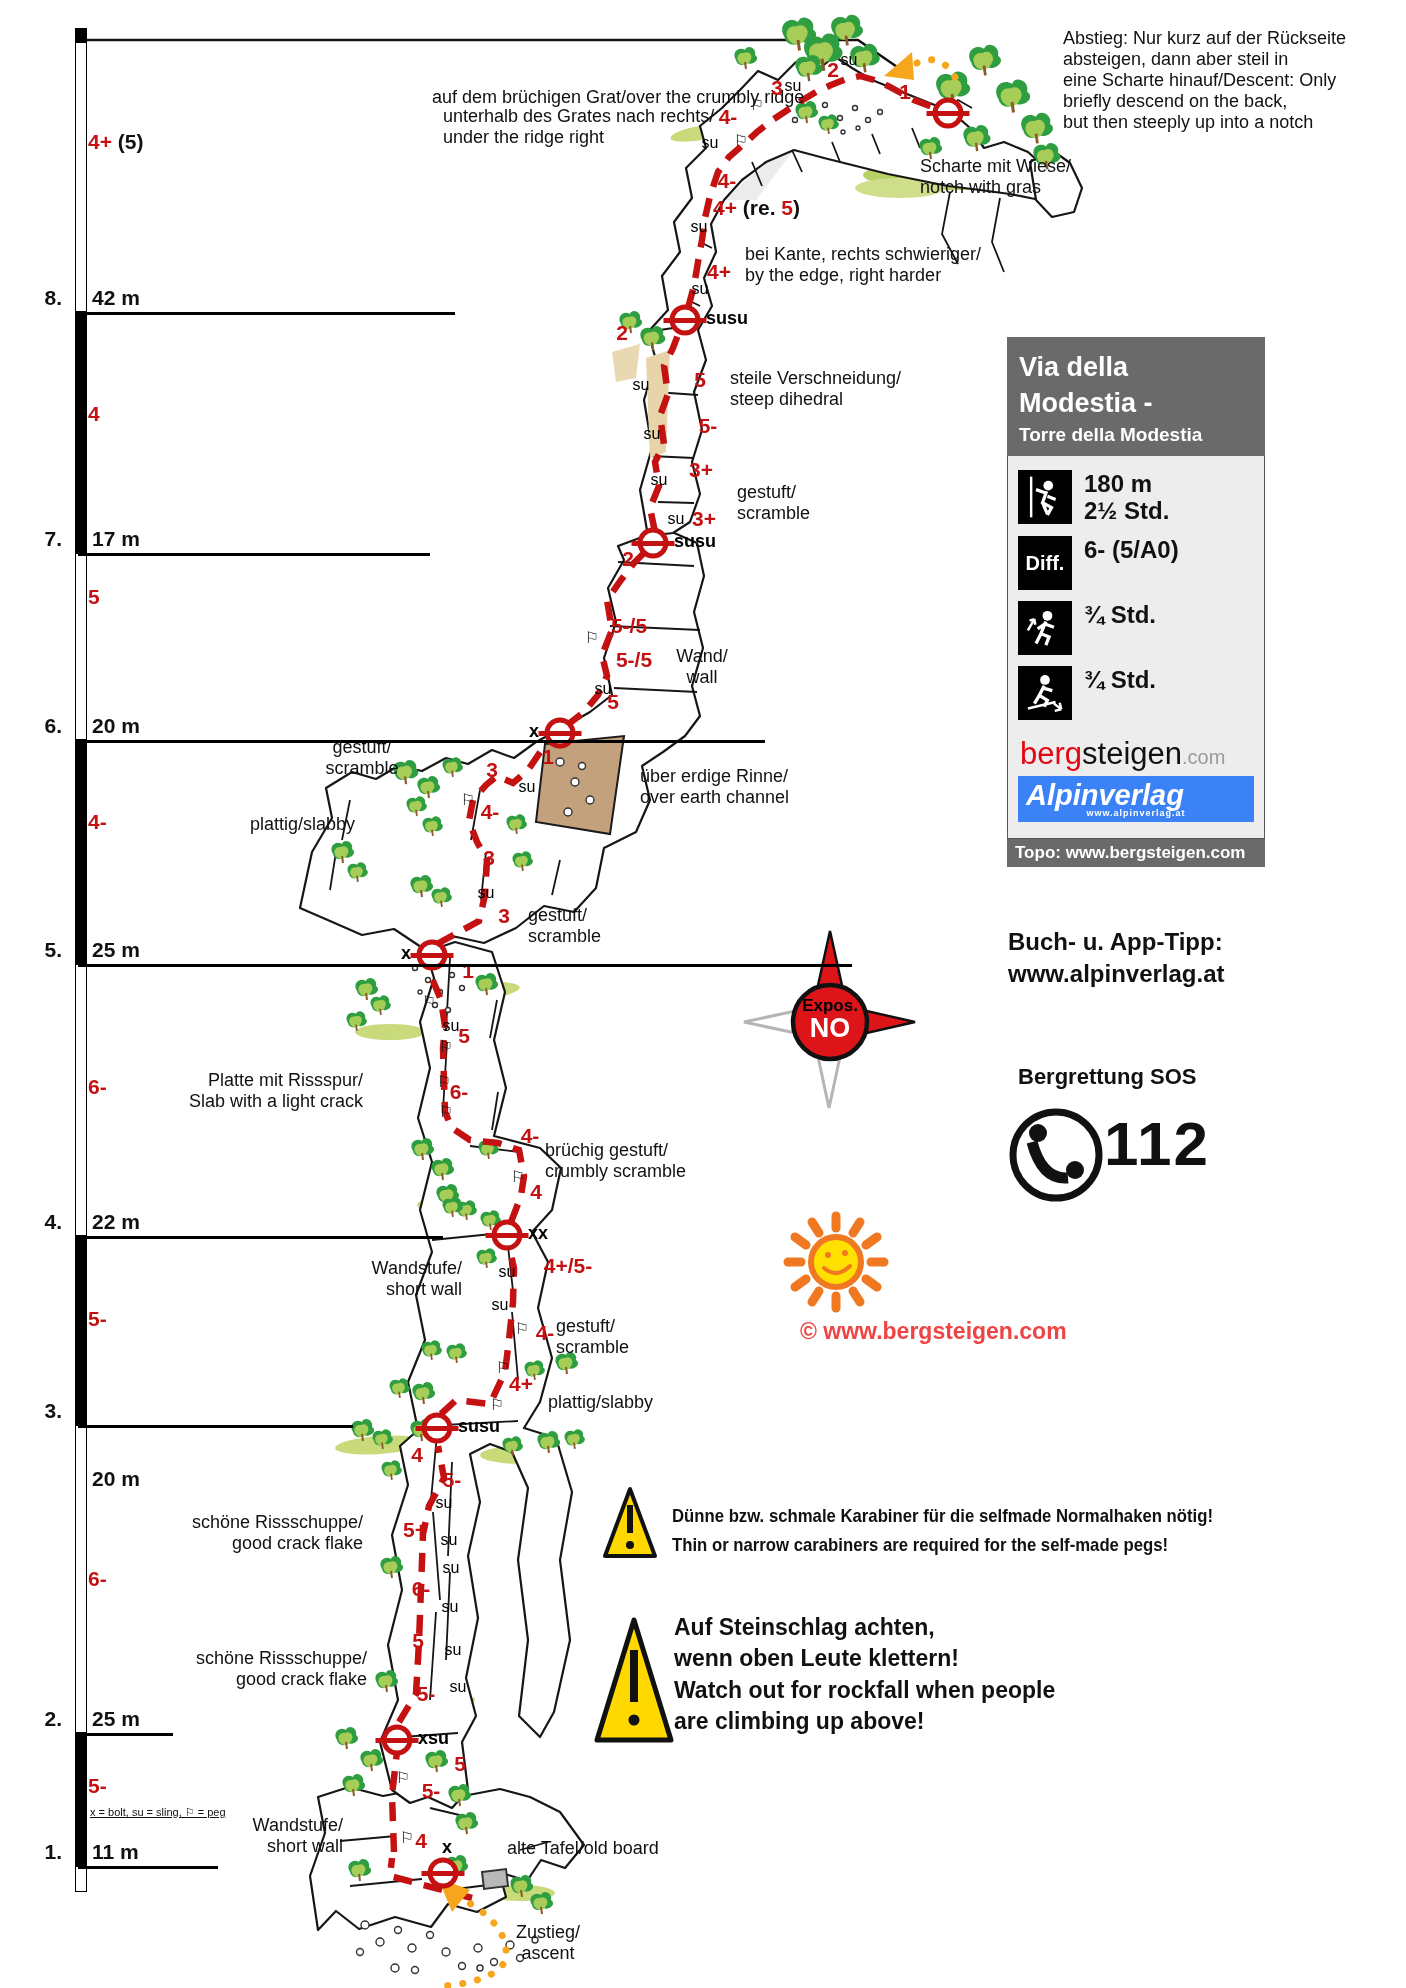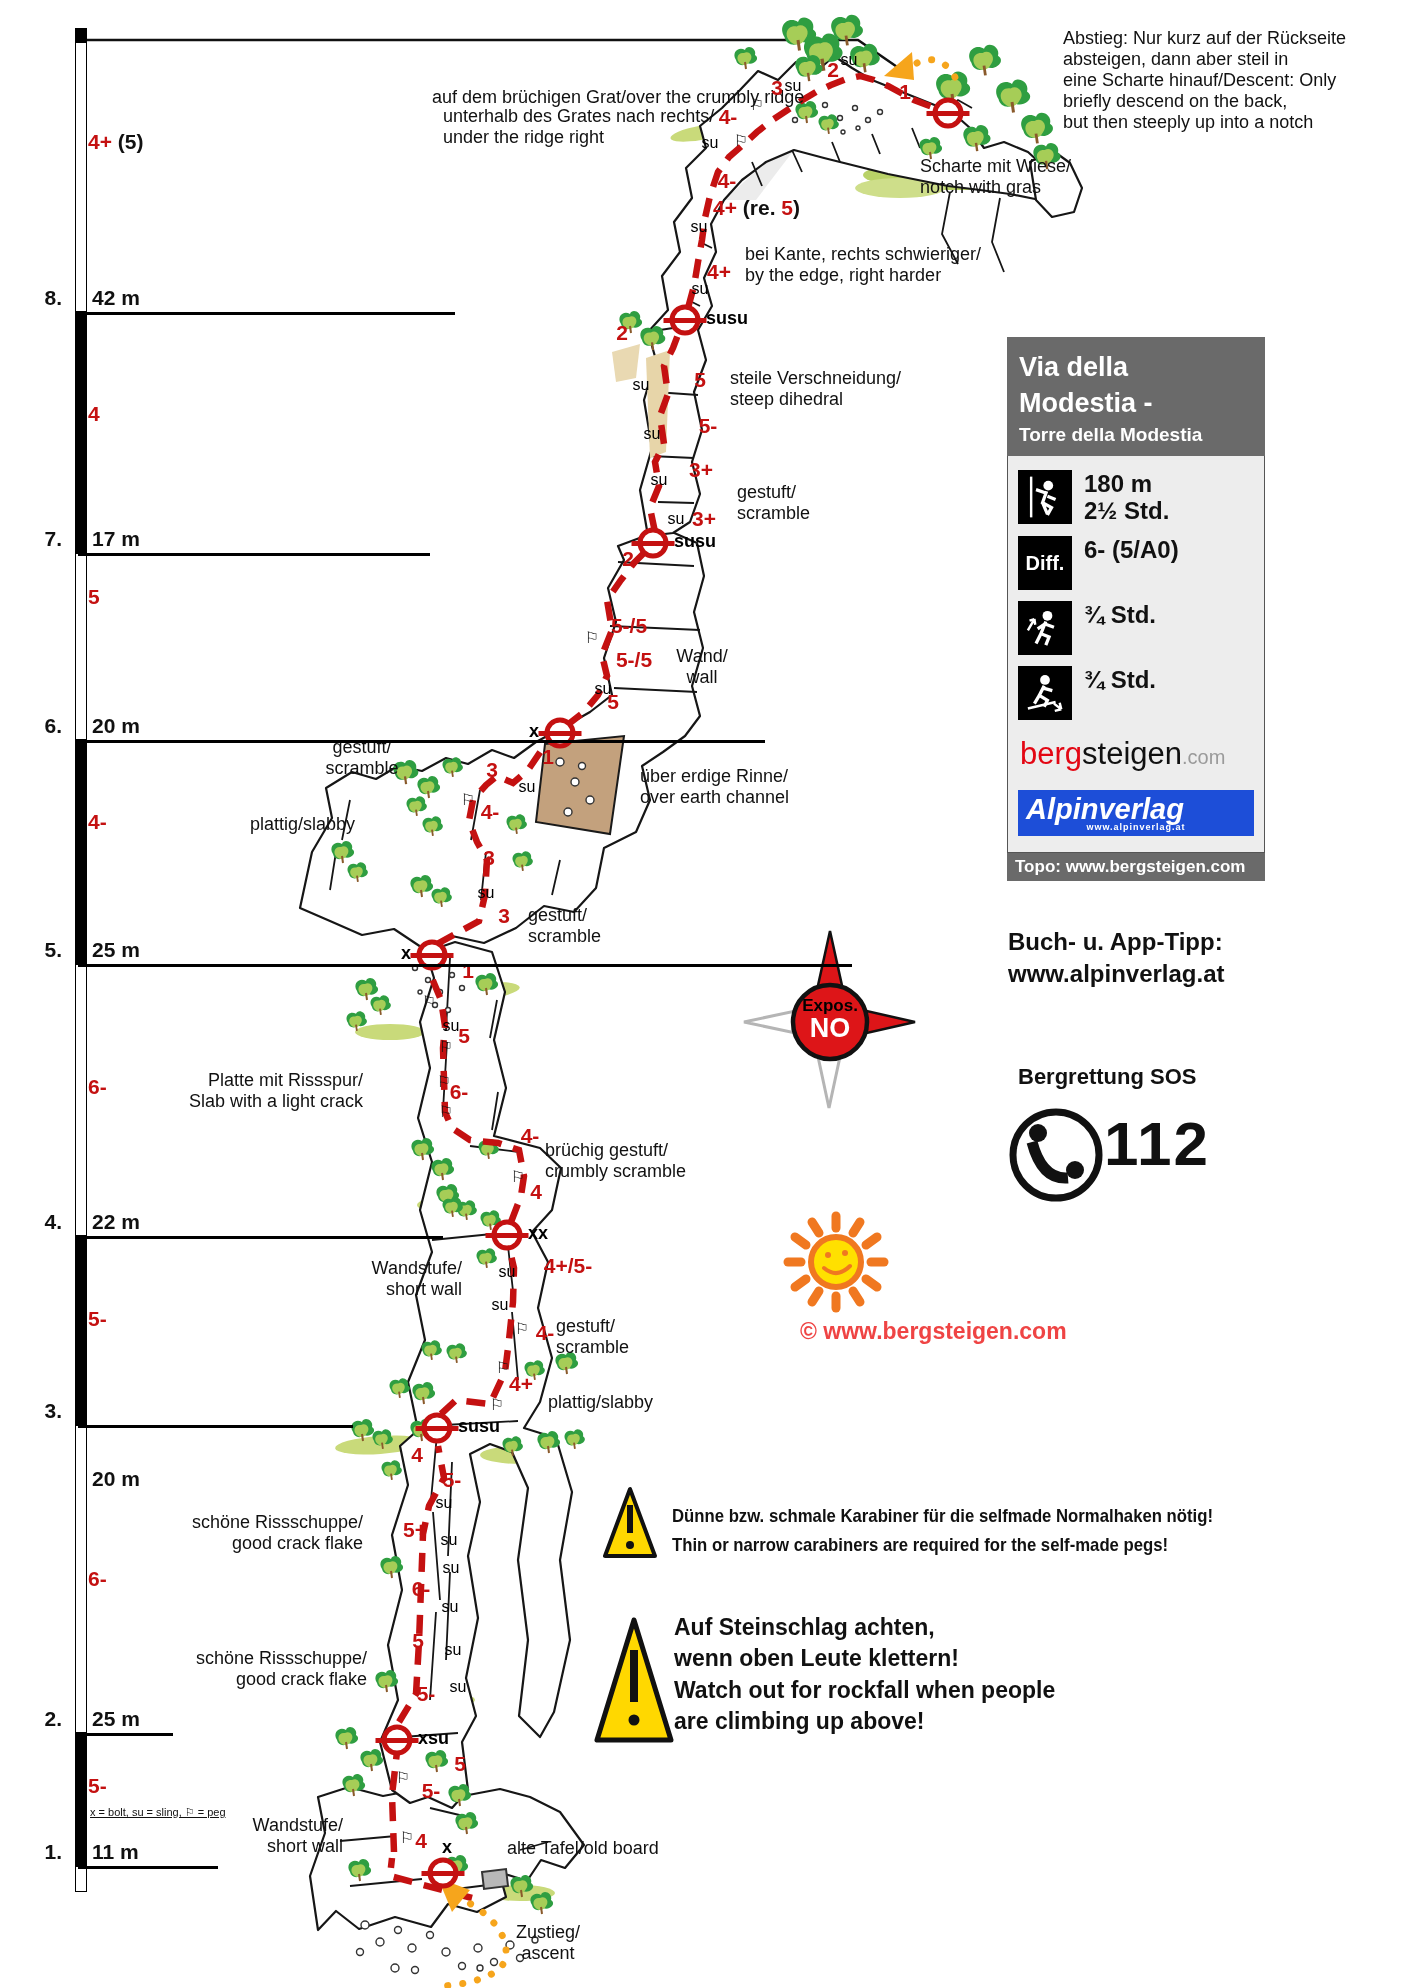--- a/index.html
+++ b/index.html
@@ -28,21 +28,21 @@
   #infobox{position:absolute;left:1007px;top:337px;width:258px;}
   #infobox .hd{background:#6a6a6a;color:#fff;padding:12px 12px 10px 12px;}
   #infobox .t1,#infobox .t2{font-size:27px;font-weight:700;line-height:1.35;}
   #infobox .t3{font-size:19px;font-weight:700;margin-top:2px;}
   #infobox .bd{background:#ededed;border:1.5px solid #555;border-top:none;padding:14px 10px 6px 10px;}
   .irow{display:flex;align-items:flex-start;margin-bottom:11px;}
   .ric{width:54px;height:54px;background:#000;flex:0 0 54px;display:flex;align-items:center;justify-content:center;color:#fff;font-weight:700;font-size:20px;}
   .rtx{margin-left:12px;font-size:24px;font-weight:700;white-space:pre-line;line-height:1.15;}
   .logo1{margin:16px 0 4px 2px;font-weight:400;font-size:31px;white-space:nowrap;}
   .logo1 .a{color:#e30613;}.logo1 .b{color:#111;}.logo1 .c{color:#9a9a9a;font-size:20px;}
-  .logo2{position:relative;background:#1d4ed8;color:#fff;height:46px;margin:18px 0 10px 0;overflow:visible;}
+  .logo2{position:relative;background:#3b82f6;color:#fff;height:46px;margin:4px 0 10px 0;overflow:visible;}
   .logo2 .nm{font-style:italic;font-weight:700;font-size:29px;padding:3px 0 0 8px;}
   .logo2 .sb{font-size:9px;font-weight:700;text-align:center;margin-top:-4px;letter-spacing:1px;}
   #infobox .ft{background:#6a6a6a;color:#fff;font-weight:700;font-size:17px;padding:4px 8px;}
   #tips{position:absolute;left:1008px;top:926px;font-size:24px;font-weight:700;line-height:1.33;white-space:pre-line;}
   #sos-label{position:absolute;left:1018px;top:1064px;font-size:22px;font-weight:700;}
   #sos-number{position:absolute;left:1104px;top:1108px;font-size:62px;font-weight:700;letter-spacing:2px;}
   #copyright{position:absolute;left:800px;top:1318px;font-size:23px;font-weight:700;color:#ef4444;}
   #compass-expos{position:absolute;left:830px;top:996px;transform:translateX(-50%);font-size:17px;font-weight:700;color:#000;}
   #compass-no{position:absolute;left:830px;top:1013px;transform:translateX(-50%);font-size:27px;font-weight:700;color:#fff;}
 </style>

